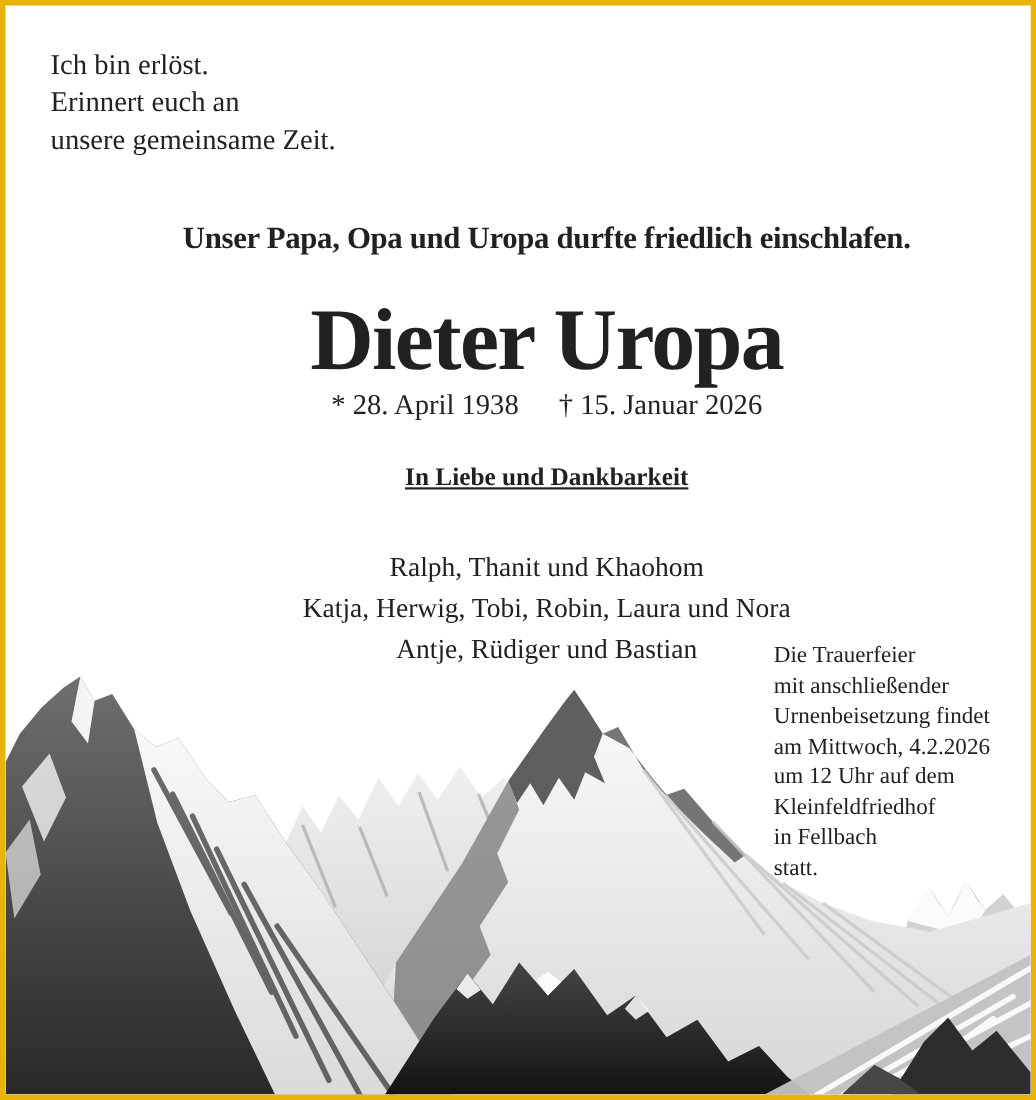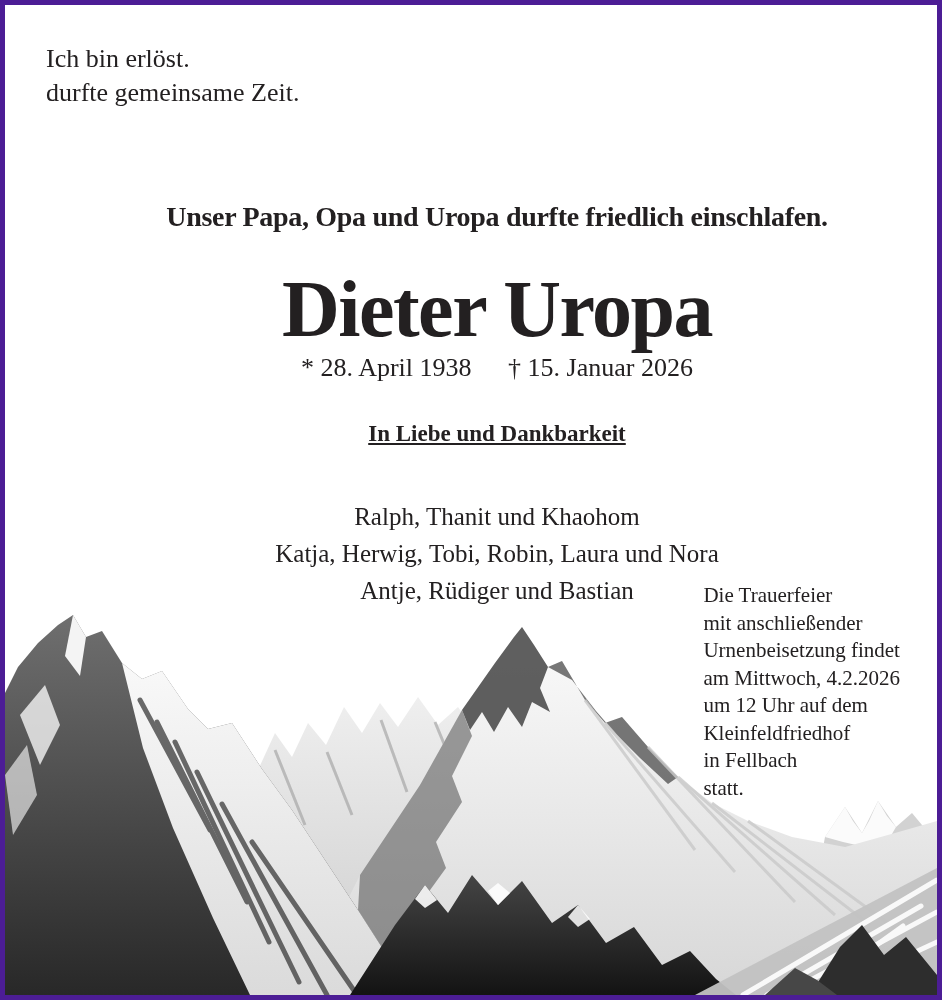--- a/index.html
+++ b/index.html
@@ -2,21 +2,21 @@
 <html><head>
 <meta charset="utf-8">
 <style>
   html, body { margin: 0; padding: 0; background: #888; }
   .page {
     position: relative;
     width: 942px;
     height: 1000px;
     box-sizing: border-box;
     background: #ffffff;
-    border: 5px solid #4c1d95;
+    border: 5px solid #eab308;
     overflow: hidden;
     font-family: "Liberation Serif", "DejaVu Serif", serif;
     color: #232021;
   }
   .epigraph {
     position: absolute;
     left: 41px; top: 37px;
     font-size: 26px;
     line-height: 34px;
     text-align: left;
@@ -66,21 +66,22 @@
     display: block;
   }
 </style>
 </head>
 <body>
 
 <div class="page">
 
   <div class="epigraph">
     <div>Ich bin erlöst.</div>
-    <div>durfte gemeinsame Zeit.</div>
+    <div>Erinnert euch an</div>
+    <div>unsere gemeinsame Zeit.</div>
   </div>
 
   <div class="centered intro">Unser Papa, Opa und Uropa durfte friedlich einschlafen.</div>
 
   <div class="centered deceased-name">Dieter Uropa</div>
 
   <div class="centered dates">
     <span class="birth">* 28. April 1938</span>
     <span class="death">† 15. Januar 2026</span>
   </div>

